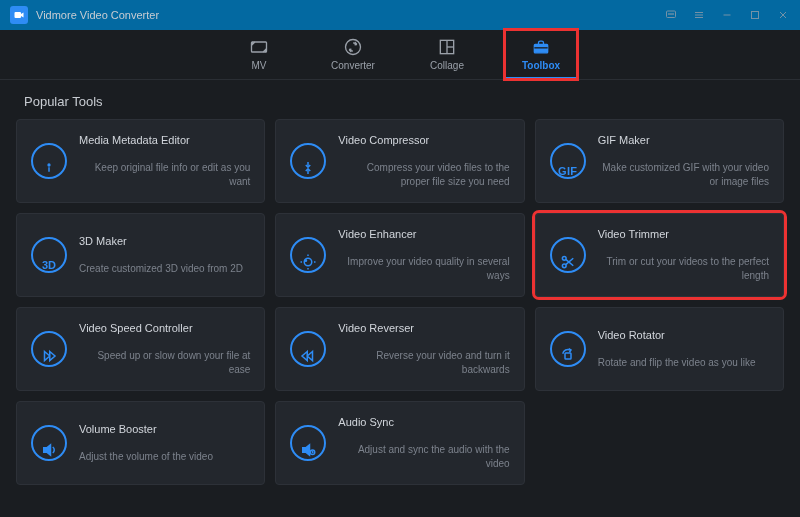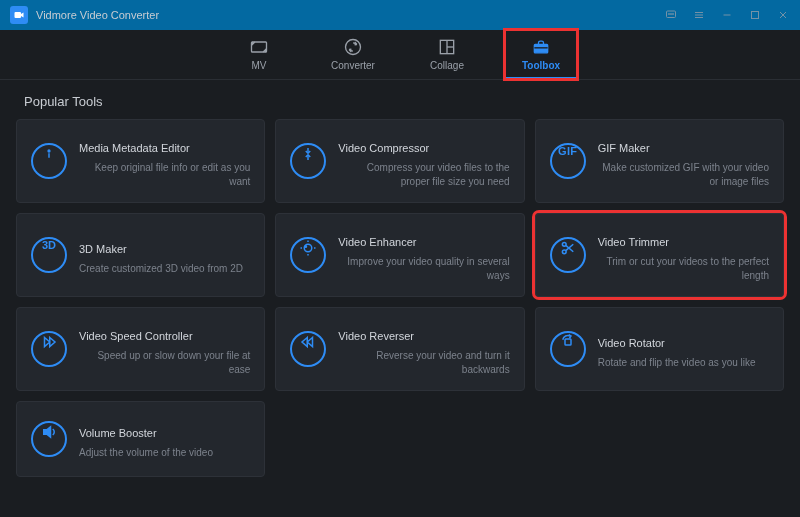--- a/index.html
+++ b/index.html
@@ -67,26 +67,26 @@
   padding: 14px 14px 14px 14px;
   display: flex; align-items: center; gap: 12px;
   min-height: 76px;
   cursor: pointer;
 }
 .icon-circle {
   flex: 0 0 36px;
   width: 36px; height: 36px;
   border: 2px solid #2e8cf5;
   border-radius: 50%;
-  display: flex; align-items: flex-start; justify-content: center;
+  display: flex; align-items: flex-end; justify-content: center;
 }
 .icon-circle svg { width: 18px; height: 18px; }
 .icon-circle .gif-text { color: #2e8cf5; font-size: 11px; font-weight: 600; letter-spacing: .3px; }
 .icon-circle .td-text { color: #2e8cf5; font-size: 11px; font-weight: 600; }
-.card-body { display: flex; flex-direction: column; gap: 7px; margin-top: 8px; }
+.card-body { display: flex; flex-direction: column; gap: 15px; }
 .card-title { font-size: 11px; color: #d2d6dc; font-weight: 500; }
 .card-desc { font-size: 10px; color: #7c828c; line-height: 1.35; text-align: right; }
 .hl-red { outline: 3px solid #ec3232; outline-offset: 0; }
 </style>
 </head>
 <body>
 
 <div class="titlebar">
   <div class="app-logo">
     <svg viewBox="0 0 24 24">
@@ -289,14 +289,27 @@
           <path d="M5 9v6h4l5 4V5l-5 4H5z" fill="#2e8cf5"></path>
           <path d="M17 8a5 5 0 0 1 0 8"></path>
         </svg>
       </div>
     <div class="card-body">
       <div class="card-title">Volume Booster</div>
       <div class="card-desc">Adjust the volume of the video</div>
     </div>
   </div>
 
+  <div class="card">
+    <div class="icon-circle">
+        <svg viewBox="0 0 24 24" fill="none" stroke="#2e8cf5" stroke-width="2">
+          <path d="M5 9v6h4l5 4V5l-5 4H5z" fill="#2e8cf5"></path>
+          <circle cx="18" cy="15" r="3"></circle>
+          <path d="M18 13v2l1 1"></path>
+        </svg>
+      </div>
+    <div class="card-body">
+      <div class="card-title">Audio Sync</div>
+      <div class="card-desc">Adjust and sync the audio with the video</div>
+    </div>
+  </div>
 
 </div>
 
 </body></html>

